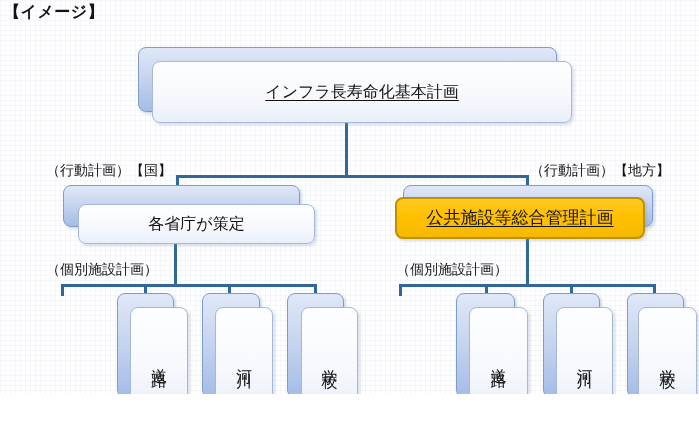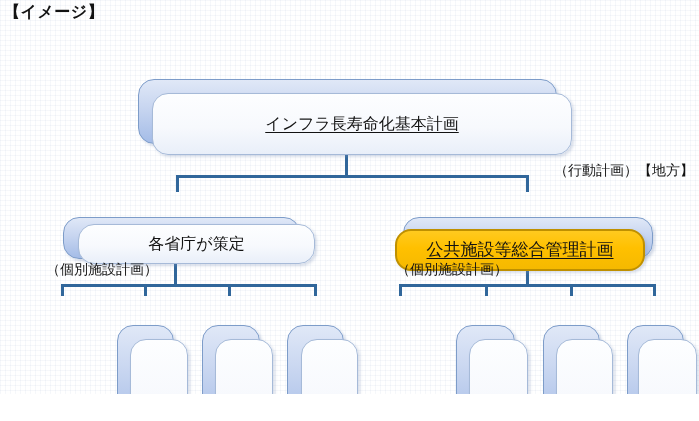--- a/index.html
+++ b/index.html
@@ -10,21 +10,21 @@
       linear-gradient(rgba(198,209,227,0.16) 1px, transparent 1px),
       linear-gradient(90deg, rgba(198,209,227,0.16) 1px, transparent 1px);
     background-size:5px 5px;
     font-family:Liberation Sans, sans-serif;
     color:#121212;
   }
   .page-title {
     position:absolute; left:4px; top:2px;
     font-size:16px; font-weight:bold; letter-spacing:0.5px; white-space:nowrap;
   }
-  .box { position:absolute; box-sizing:border-box; border-radius:16px;margin-top:32px; }
+  .box { position:absolute; box-sizing:border-box; border-radius:8px; }
   .back {
     background:linear-gradient(180deg,#e0e8f7 0%,#c7d5f0 45%,#a4bce7 100%);
     border:1px solid #7d9cc9;
     box-shadow:2px 2px 3px rgba(128,148,185,0.35);
   }
   .front {
     background:linear-gradient(180deg,#fdfeff 0%,#f7f9fd 55%,#e9eff9 100%);
     border:1px solid #a6bad8;
     box-shadow:2px 2px 3px rgba(128,148,185,0.30);
     display:flex; align-items:center; justify-content:center; text-align:center;
@@ -70,24 +70,25 @@
   <div class="cline v" style="left:570px;top:284px;height:12px;"></div>
   <div class="cline v" style="left:653px;top:284px;height:12px;"></div>
 
   <div class="box back" style="left:138px;top:47px;width:419px;height:65px;"></div>
   <div class="box front" style="left:152px;top:61px;width:420px;height:62px;">
     <div class="boxtext">
       <div class="u">インフラ長寿命化基本計画</div>
     </div>
   </div>
 
-  <div class="label" style="left:530px;top:162px;width:164px;text-align:right;">（行動計画）【地方】</div>
+  <div class="label" style="left:46px;top:162px;">（行動計画）【国】</div>
+  <div class="label" style="left:530px;top:162px;width:164px;text-align:left;">（行動計画）【地方】</div>
 
   <div class="box back" style="left:63px;top:185px;width:237px;height:42px;"></div>
-  <div class="box front" style="left:78px;top:192px;width:237px;height:40px;">
+  <div class="box front" style="left:78px;top:204px;width:237px;height:40px;">
     <span class="boxtext">各省庁が策定</span>
   </div>
 
   <div class="box back" style="left:403px;top:185px;width:250px;height:42px;"></div>
   <div class="box front orange" style="left:395px;top:197px;width:250px;height:42px;">
     <span class="boxtext u">公共施設等総合管理計画</span>
   </div>
 
   <div class="label" style="left:46px;top:261px;">（個別施設計画）</div>
   <div class="label" style="left:396px;top:261px;">（個別施設計画）</div>

